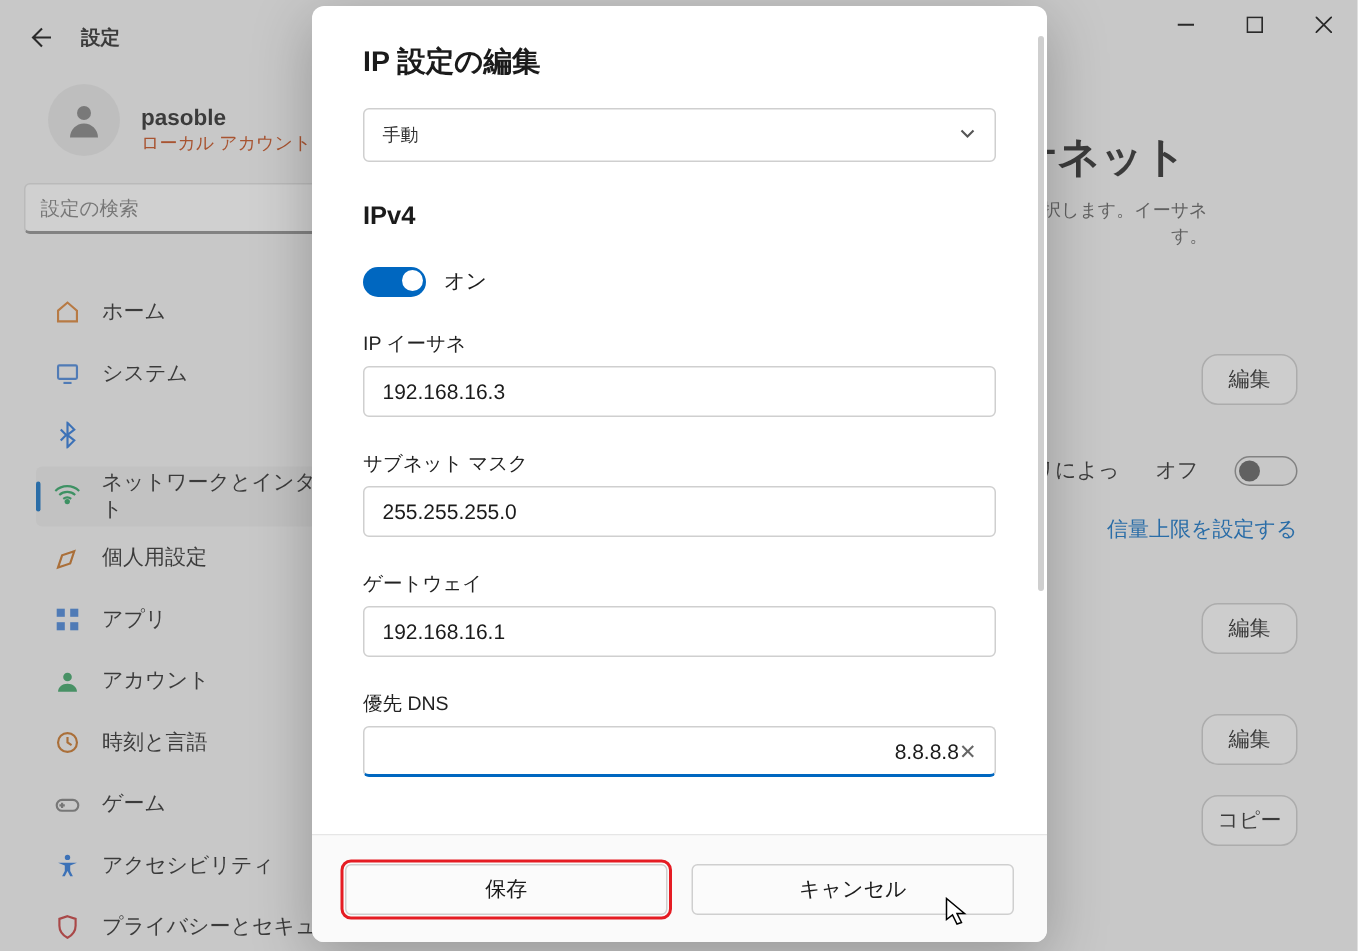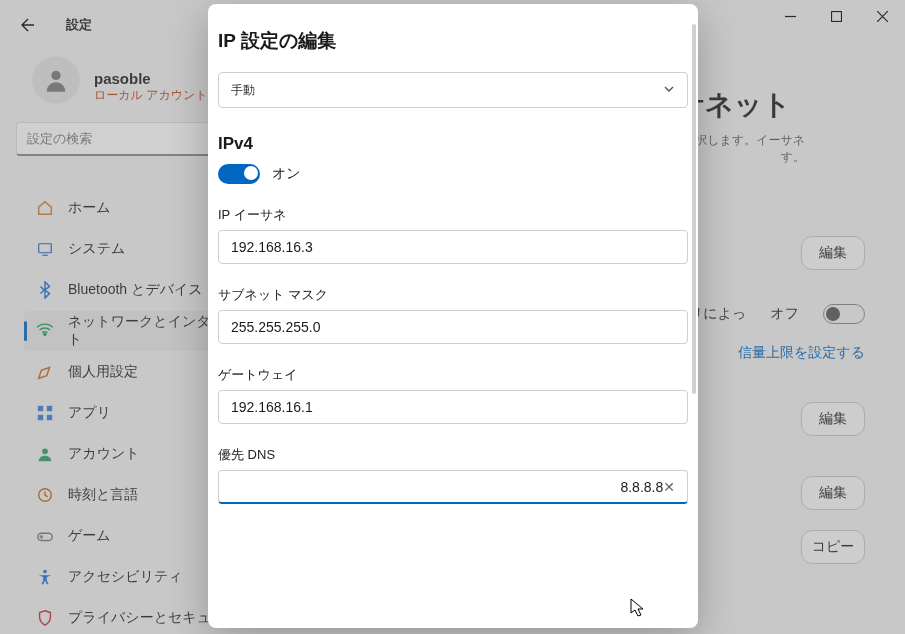--- a/index.html
+++ b/index.html
@@ -3,21 +3,21 @@
 <meta charset="utf-8">
 <style>
 html,body{margin:0;padding:0;width:905px;height:634px;overflow:hidden;font-family:"Yu Gothic UI","Meiryo",sans-serif;font-size:14px;color:#1b1b1b;background:#f3f3f3}
 *{box-sizing:border-box}
 
 .titlebar{position:absolute;top:0;right:0;height:32px;display:flex;align-items:center}
 .titlebar .btn{width:46px;height:32px;display:flex;align-items:center;justify-content:center;color:#000}
 .titlebar svg{width:11px;height:11px;stroke:#000;stroke-width:1.2;fill:none}
 
 .left{position:absolute;left:0;top:0;width:300px;height:100%;padding-top:8px}
-.backrow{display:flex;align-items:center;gap:32px;padding:8px 18px}
+.backrow{display:flex;align-items:center;gap:20px;padding:8px 18px}
 .backrow .back{width:16px;height:16px}
 .backrow .ttl{font-size:13px;font-weight:600}
 .userrow{display:flex;align-items:flex-end;gap:14px;padding:14px 32px 6px}
 .avatar{width:48px;height:48px;border-radius:50%;background:#e4e4e4;display:flex;align-items:center;justify-content:center}
 .avatar svg{width:28px;height:28px;fill:#7a7a7a}
 .uname{font-size:15px;font-weight:600}
 .uacc{font-size:12px;color:#c2410c}
 .search{margin:12px 16px 32px;height:34px;background:#fff;border:1px solid #ddd;border-radius:4px;display:flex;align-items:center;padding:0 10px;color:#777;font-size:13px;border-bottom:2px solid #888}
 .nav{padding:0 24px}
 .nav-item{display:flex;align-items:center;gap:14px;height:40px;padding:0 12px;border-radius:4px;margin:1px 0;cursor:default;position:relative}
@@ -30,24 +30,24 @@
 .page-title{font-size:28px;font-weight:600;margin:30px 0 8px;text-align:right;padding-right:74px}
 .page-sub{font-size:12px;color:#555;text-align:right;padding-right:60px}
 .r-row{display:flex;align-items:center;justify-content:flex-end;gap:24px;margin-top:26px}
 .pill{width:64px;height:34px;border:1px solid #c8c8c8;background:#fbfbfb;border-radius:11px;display:flex;align-items:center;justify-content:center;font-size:14px}
 .toggle-off{width:42px;height:20px;border-radius:10px;border:1px solid #888;position:relative;background:#f3f3f3}
 .toggle-off::after{content:"";position:absolute;left:2px;top:2px;width:14px;height:14px;border-radius:50%;background:#555}
 .link{color:#0067c0;font-size:14px}
 .app-dim{position:absolute;inset:0;background:rgba(120,120,120,.35)}
 
 .dialog{position:absolute;left:208px;top:4px;width:490px;height:624px;background:#fff;border-radius:8px;box-shadow:0 10px 40px rgba(0,0,0,.25);display:flex;flex-direction:column}
-.dialog-body{flex:1;overflow:hidden;padding:24px 10px 0;position:relative}
+.dialog-body{flex:1;overflow:hidden;padding:24px 34px 0;position:relative}
 .d-title{font-size:19px;font-weight:600;margin-bottom:18px}
 .select{height:36px;border:1px solid #cfcfcf;border-radius:4px;display:flex;align-items:center;justify-content:space-between;padding:0 12px;color:#333;font-size:12px;margin-bottom:26px}
-.sect-h{font-size:17px;font-weight:600;margin-bottom:10px}
+.sect-h{font-size:17px;font-weight:600;margin-bottom:24px}
 .togglerow{display:flex;align-items:center;gap:12px;margin-bottom:22px}
 .toggle-on{width:42px;height:20px;border-radius:10px;background:#0067c0;position:relative}
 .toggle-on::after{content:"";position:absolute;right:2px;top:2px;width:14px;height:14px;border-radius:50%;background:#fff}
 .fld-lbl{font-size:13px;color:#222;margin-bottom:6px}
 .fld{height:34px;border:1px solid #cfcfcf;border-radius:4px;padding:0 12px;font-size:14px;display:flex;align-items:center;margin-bottom:22px;background:#fff}
 .fld.focus{border-bottom:2px solid #0067c0;display:flex;justify-content:flex-end;align-items:center}
 .clearx{color:#666;font-size:14px;cursor:default}
 .d-scrollbar{position:absolute;right:2px;top:20px;width:4px;height:370px;background:#cfcfcf;border-radius:2px}
 .dialog-footer{height:72px;border-top:1px solid #e6e6e6;display:flex;align-items:center;justify-content:center;gap:16px;padding:0 22px;background:#fafafa;border-radius:0 0 8px 8px}
 .dbtn{flex:1;height:34px;border:1px solid #cfcfcf;border-radius:4px;background:#fbfbfb;display:flex;align-items:center;justify-content:center;font-size:14px}
@@ -115,21 +115,20 @@
           </svg>
         </span>
         <span class="lbl">システム</span>
       </div>
       <div class="nav-item">
         <span class="ic">
           <svg viewBox="0 0 20 20" fill="#1e6fd9">
             <path d="M10 1v18l5-5-5-4 5-4-5-5zM5 6l4 4-4 4" fill="none" stroke="#1e6fd9" stroke-width="1.6"></path>
           </svg>
         </span>
-        <span class="lbl">Bluetooth とデバイス</span>
       </div>
       <div class="nav-item active">
         <span class="ic">
           <svg viewBox="0 0 20 20">
             <path d="M10 16a2 2 0 100-4 2 2 0 000 4z" fill="#1e9e58"></path>
             <path d="M4 9a9 9 0 0112 0M1 6a13 13 0 0118 0M7 12a5 5 0 016 0" fill="none" stroke="#1e9e58" stroke-width="1.6"></path>
           </svg>
         </span>
         <span class="lbl">ネットワークとインターネット</span>
       </div>
@@ -257,16 +256,24 @@
     <div class="fld">
         <span>192.168.16.1</span>
       </div>
 
     <div class="fld-lbl">優先 DNS</div>
     <div class="fld focus">
       <span>8.8.8.8</span>
       <span class="clearx">✕</span>
     </div>
   </div>
+  <div class="dialog-footer">
+    <div class="dbtn primary">
+        <span>保存</span>
+      </div>
+    <div class="dbtn">
+        <span>キャンセル</span>
+      </div>
+  </div>
   <div class="cursor"><svg viewBox="0 0 16 20">
         <path d="M1 1 L1 15 L5 12 L8 18 L11 17 L8 11 L13 11 Z" fill="#fff" stroke="#000" stroke-width="1"></path>
       </svg></div>
 </div>
 
 </body></html>

